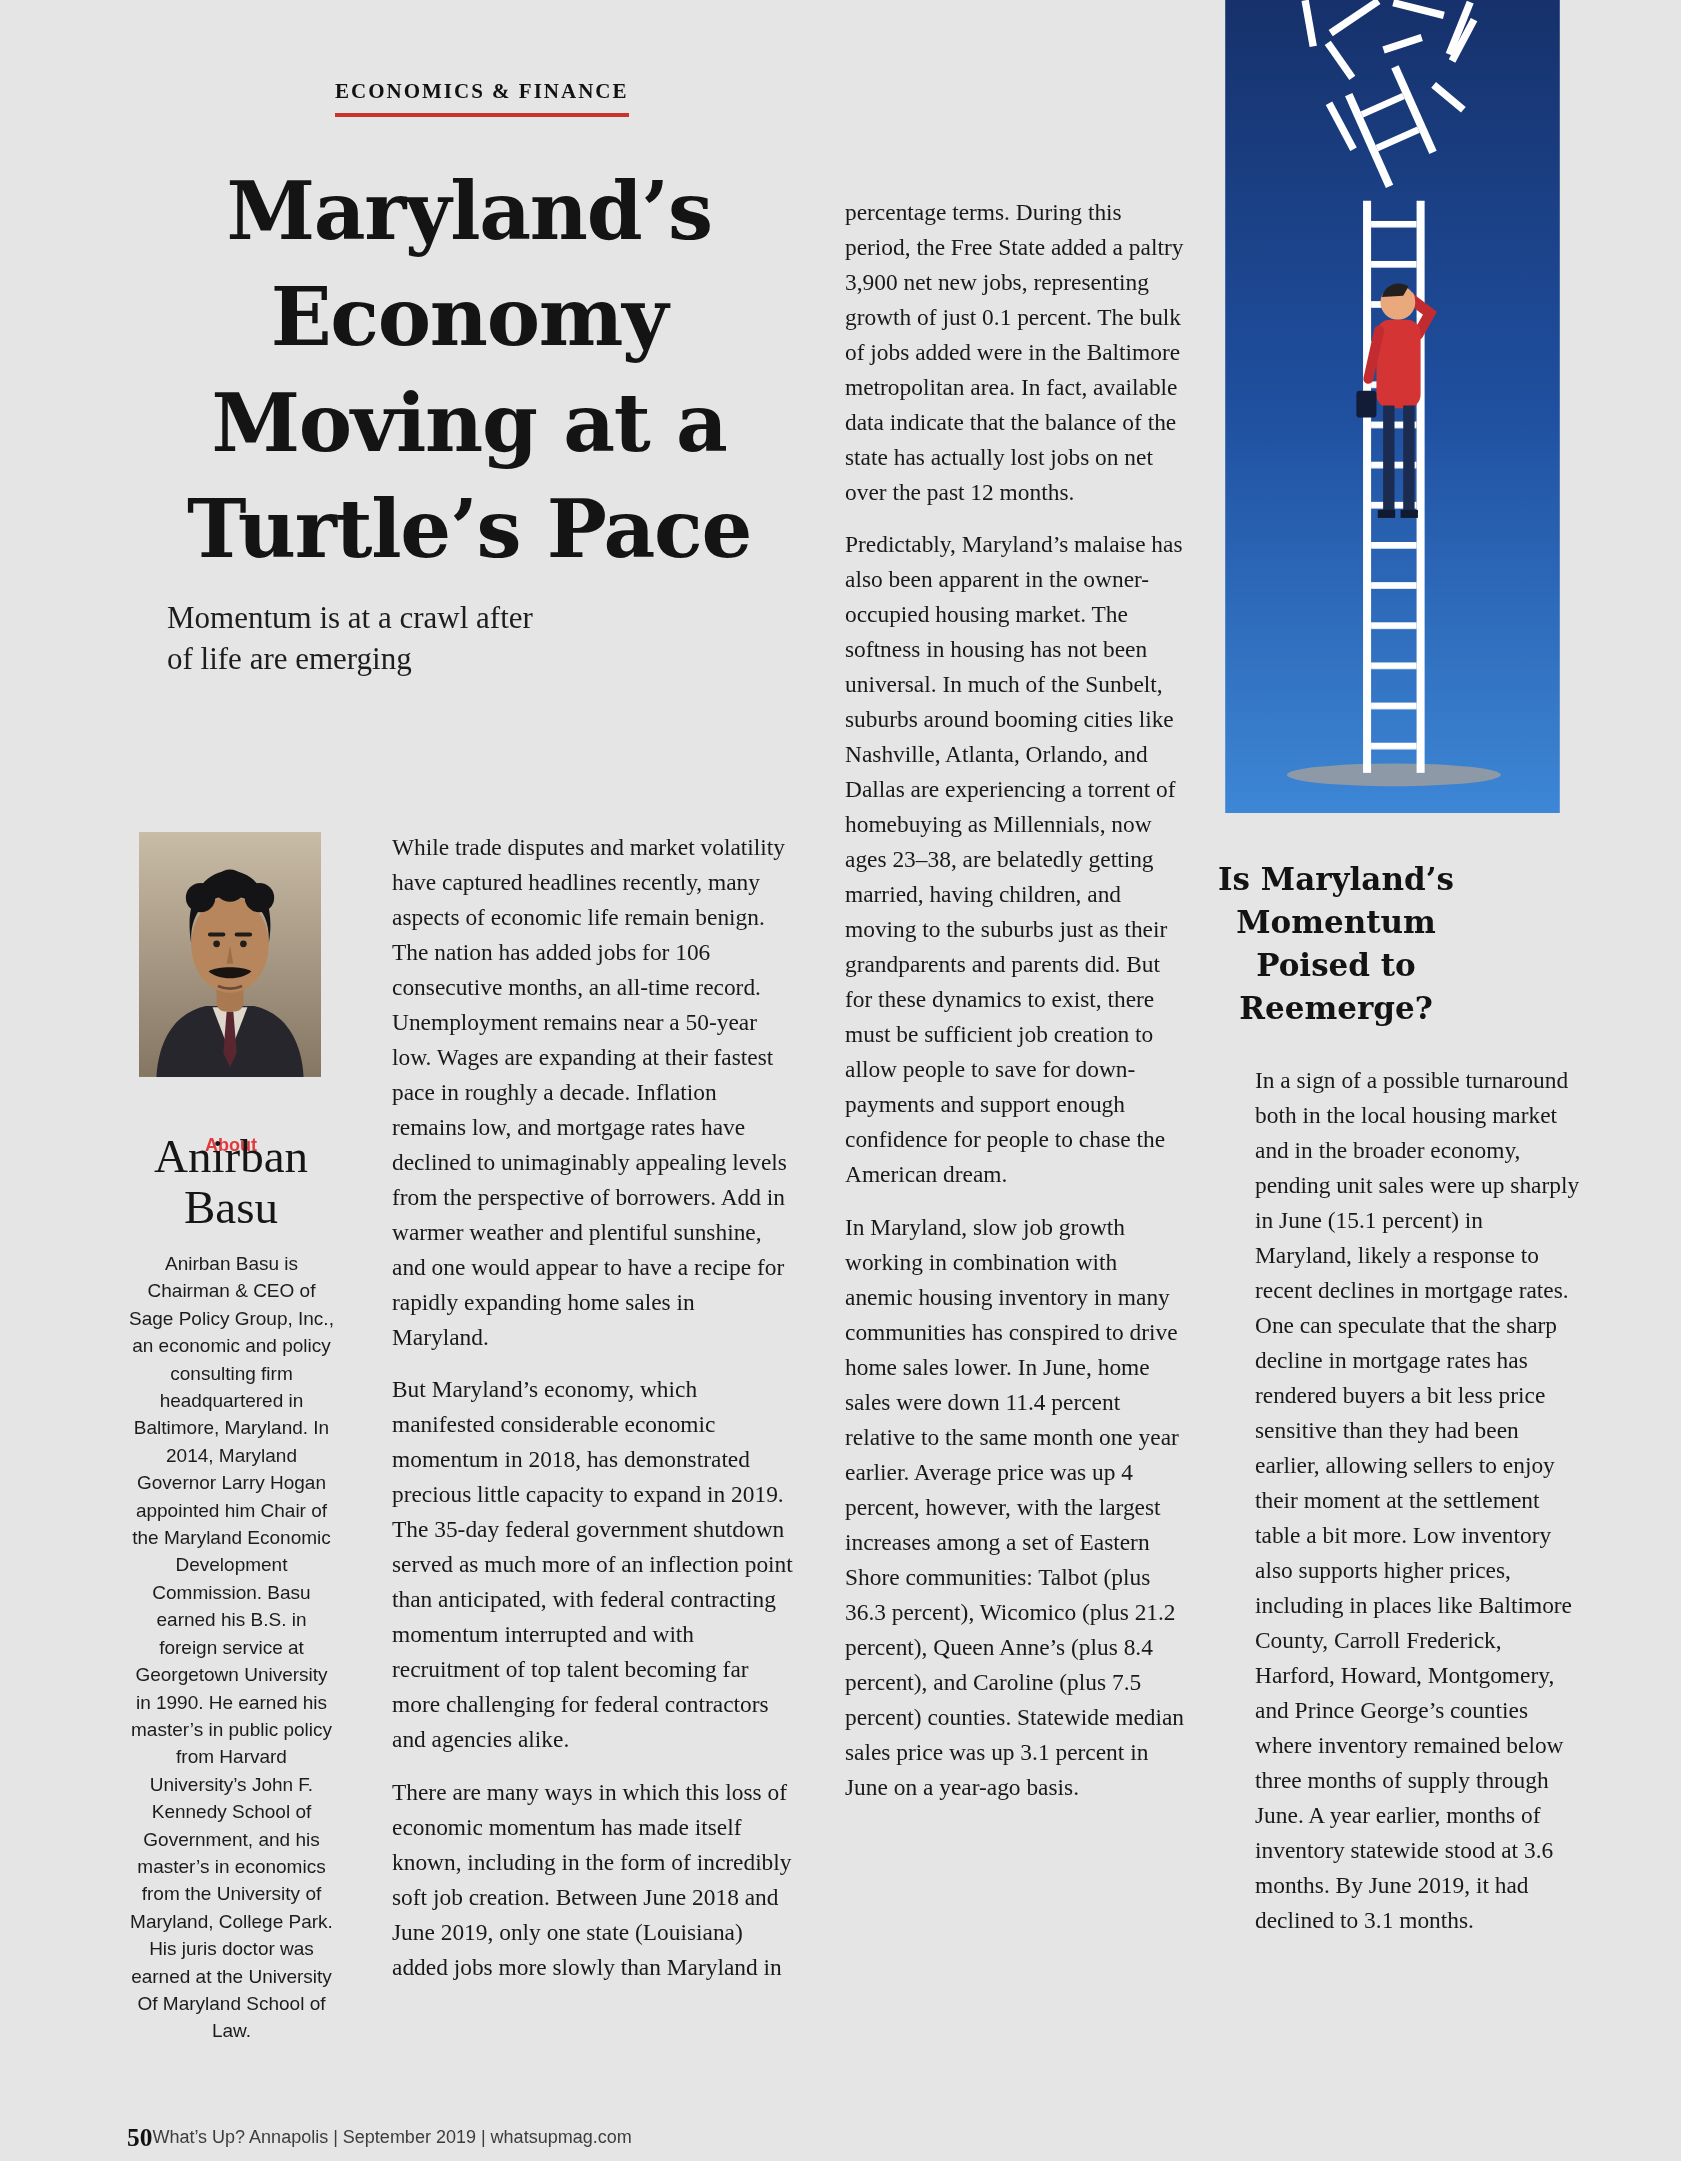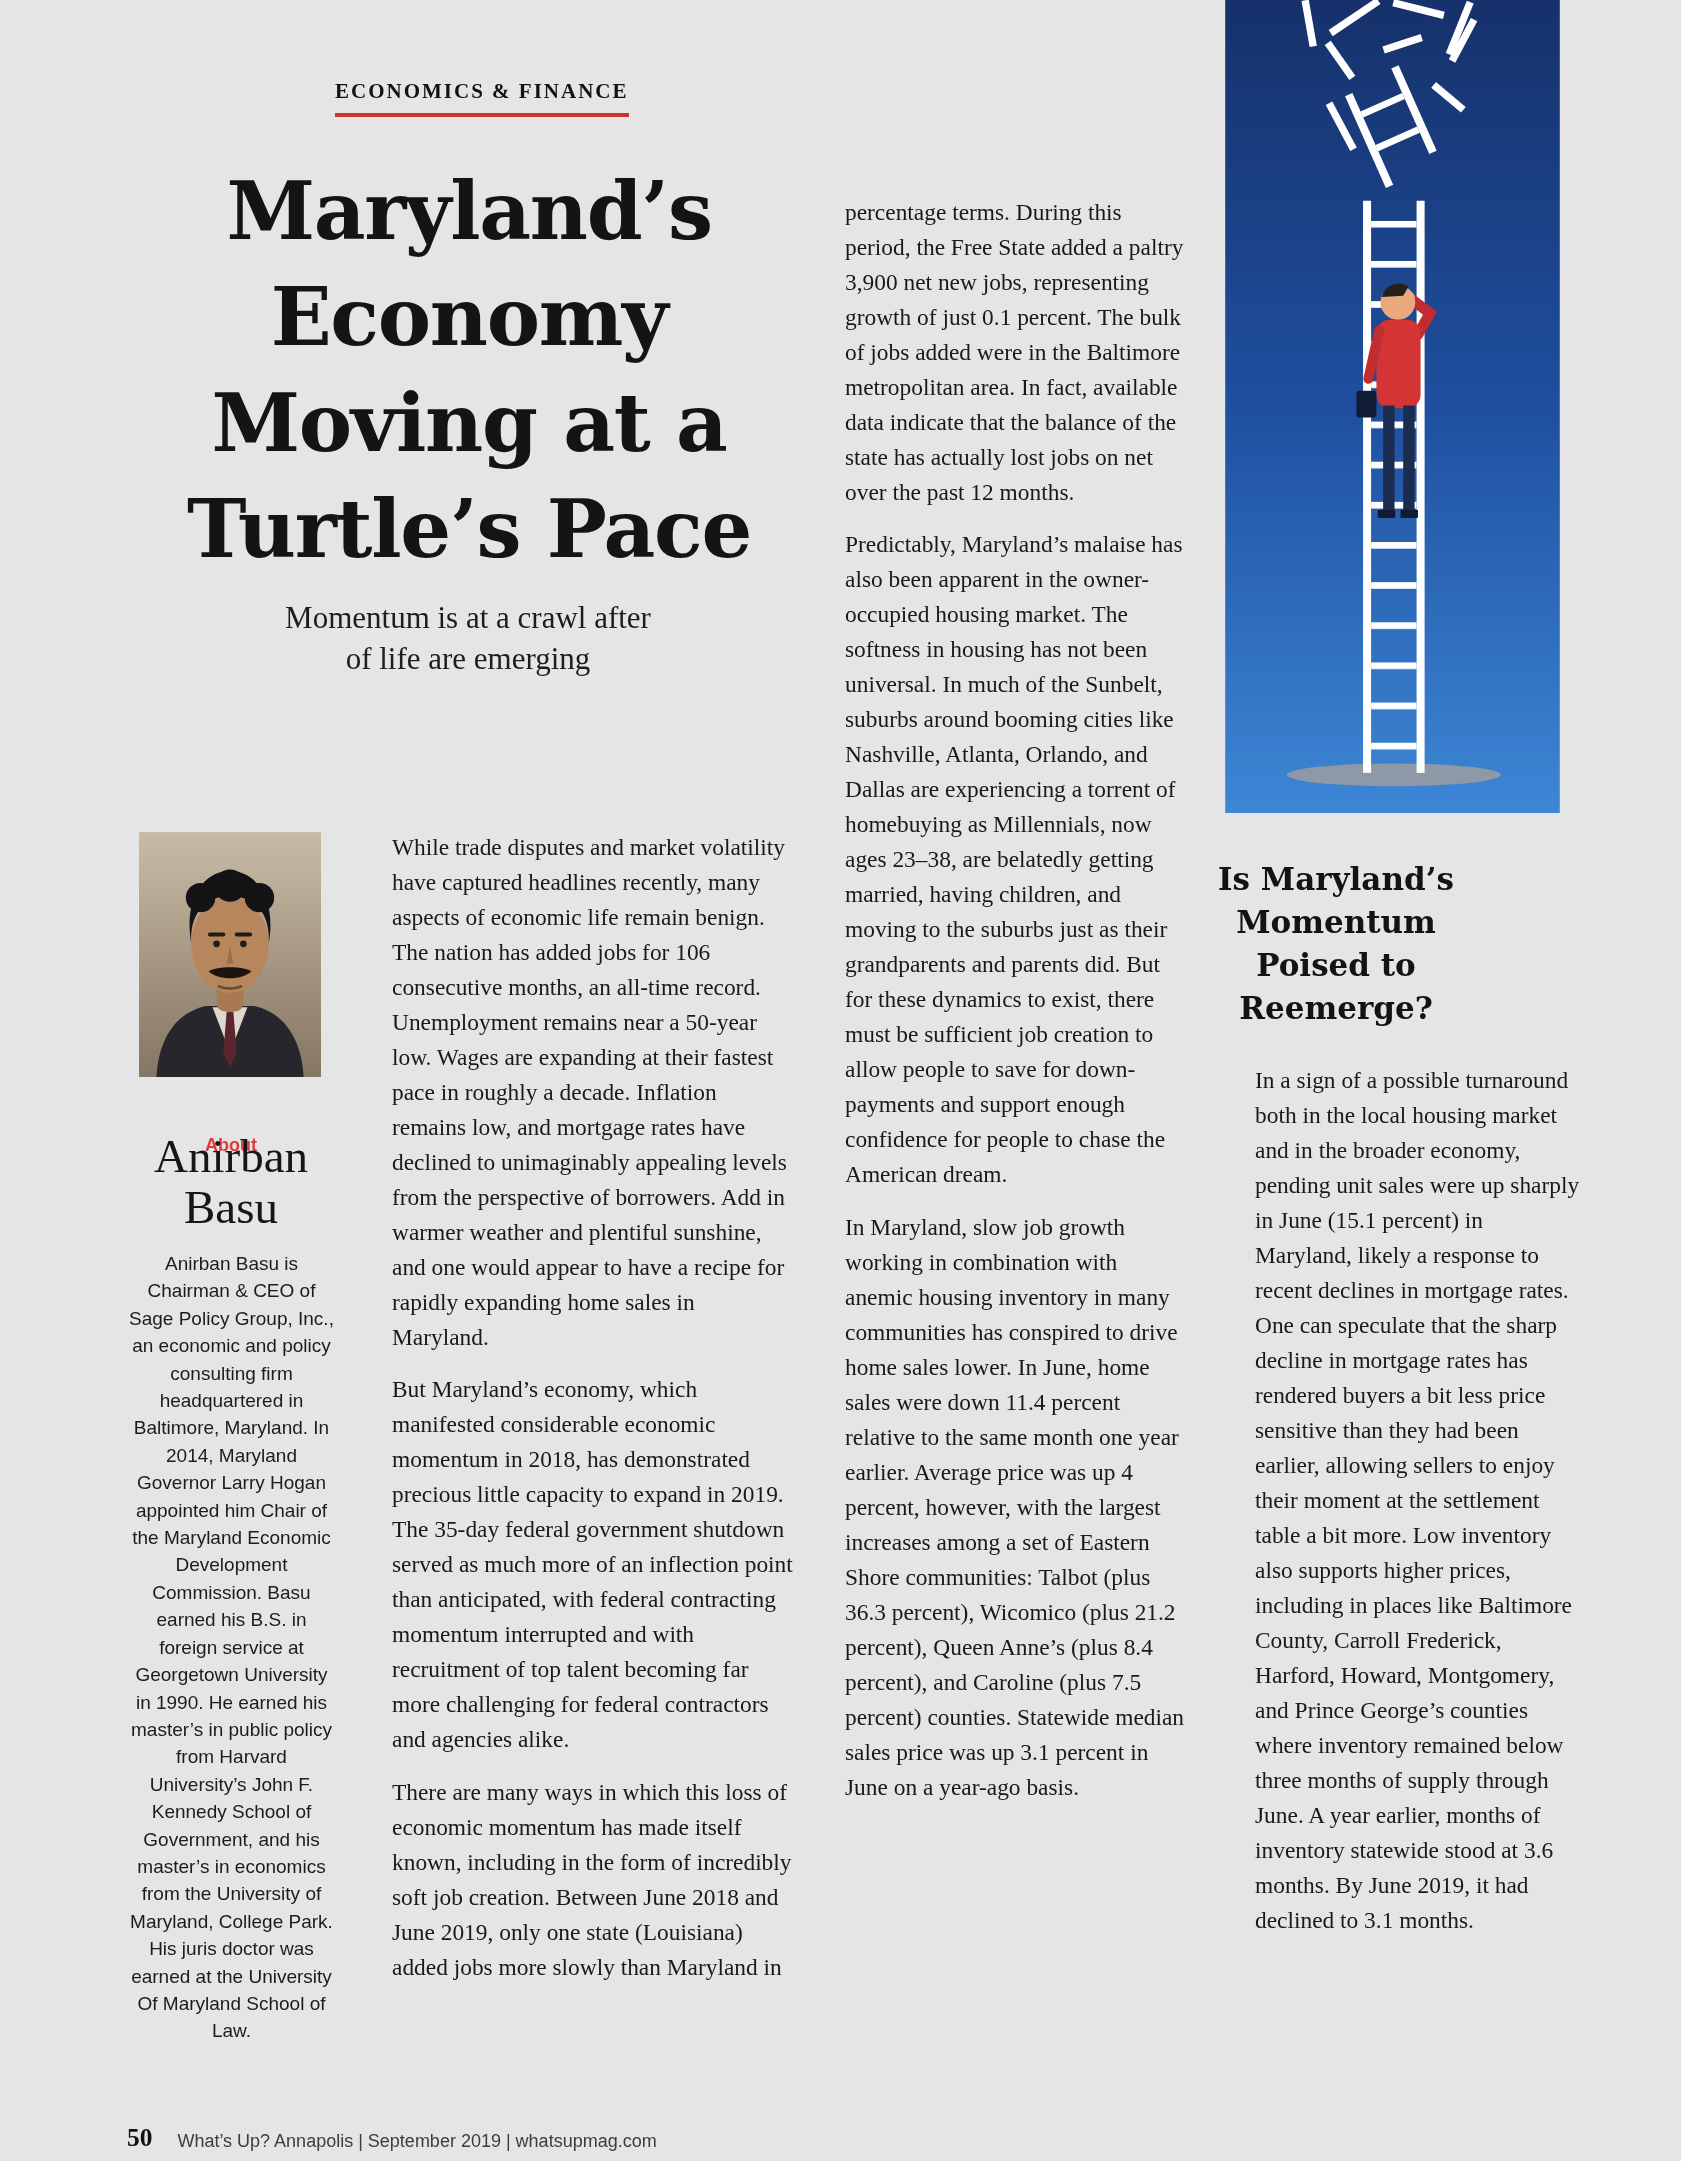--- a/index.html
+++ b/index.html
@@ -41,21 +41,20 @@
     line-height: 106px;
     letter-spacing: -1.3px;
     color: #141414;
   }
 
   .subtitle {
     position: absolute;
     left: 167px;
     top: 597px;
     width: 602px;
-    text-align: center;
     font-family: "Liberation Serif", serif;
     font-size: 31px;
     line-height: 41px;
     color: #1d1d1d;
   }
 
   .byline {
     position: absolute;
     left: 141px;
     top: 772px;
@@ -147,22 +146,22 @@
     height: 813px;
     overflow: hidden;
   }
 
   
   .footer {
     position: absolute;
     left: 127px;
     top: 2123px;
     display: flex;
-    align-items: flex-end;
-    gap: 25px;
+    align-items: center;
+    gap: 0;
   }
   .footer .page-num {
     font-family: "Liberation Serif", serif;
     font-weight: 700;
     font-size: 25.4px;
     color: #111111;
   }
   .footer .footer-text {
     font-family: "Liberation Sans", sans-serif;
     font-size: 18px;

